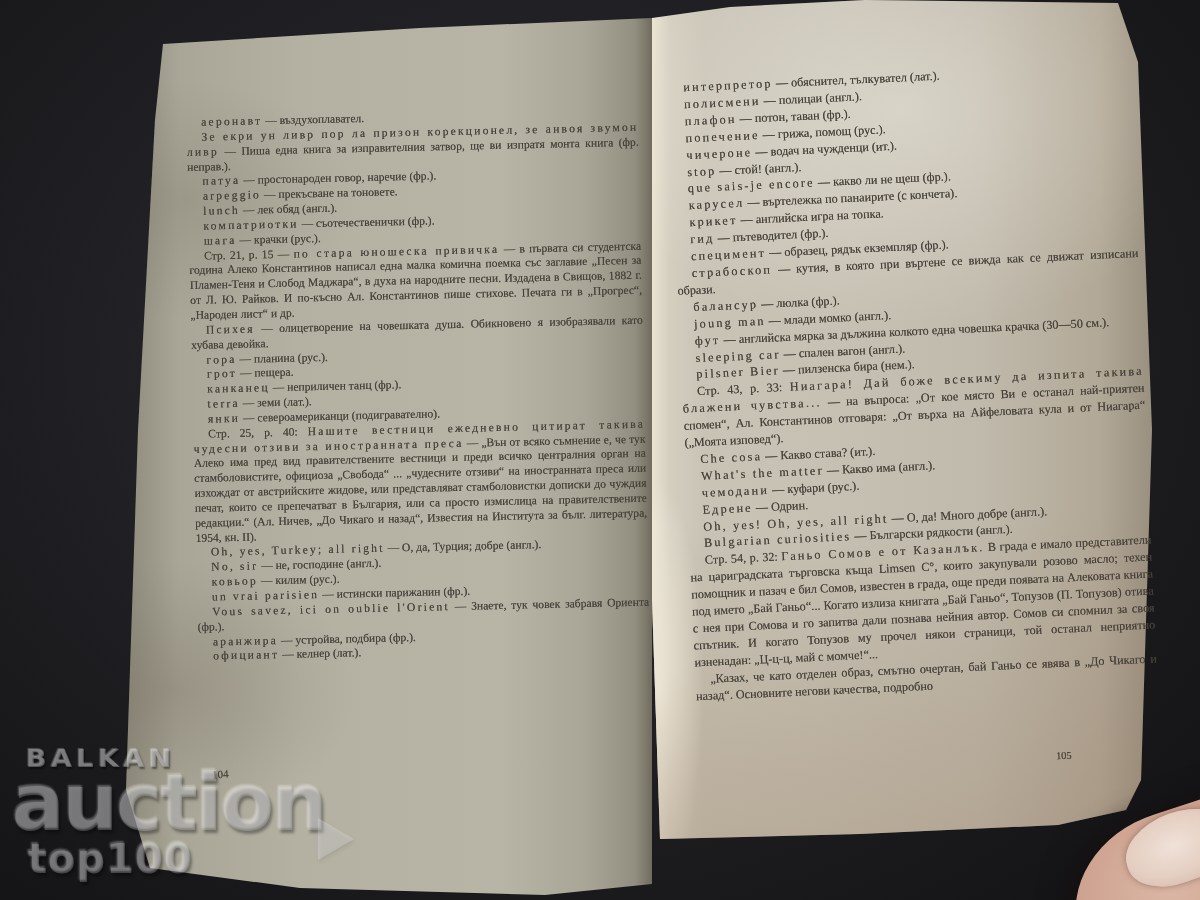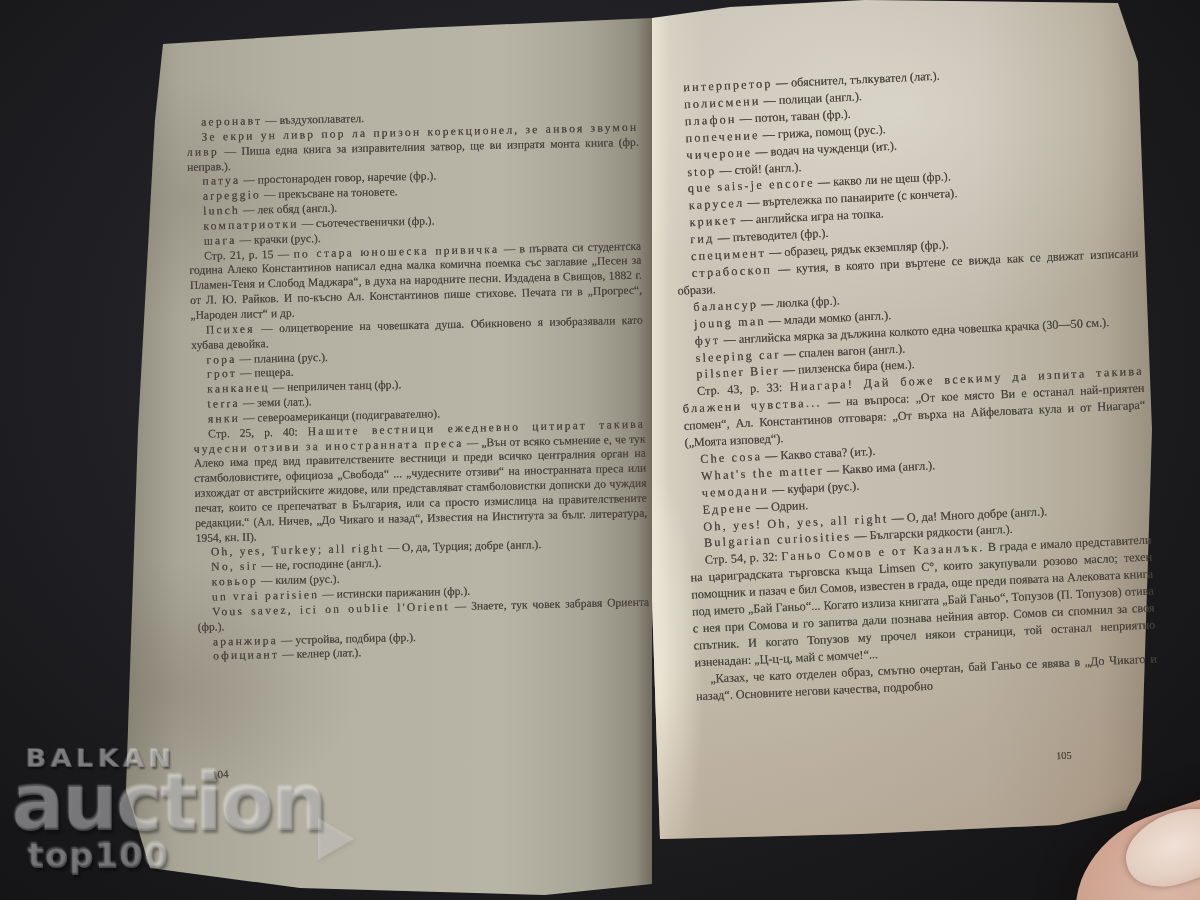--- a/index.html
+++ b/index.html
@@ -83,21 +83,21 @@
     color:rgba(235,235,240,0.22);
     text-shadow:-1px -2px 2px rgba(255,255,255,0.30),2px 3px 3px rgba(0,0,0,0.35);
   }
   #wm-arrow{
     position:absolute;left:302px;top:78px;width:0;height:0;
     border-left:36px solid rgba(235,235,240,0.25);
     border-top:21px solid transparent;border-bottom:21px solid transparent;
     filter:drop-shadow(-1px -1px 1px rgba(255,255,255,0.2)) drop-shadow(1px 2px 2px rgba(0,0,0,0.3));
   }
   #wm-top100{
-    position:absolute;left:12px;top:96px;font-size:34px;letter-spacing:1px;
+    position:absolute;left:12px;top:96px;font-size:40px;letter-spacing:1px;
     color:rgba(235,235,240,0.24);
     text-shadow:-1px -2px 2px rgba(255,255,255,0.28),2px 3px 3px rgba(0,0,0,0.35);
   }
 </style>
 </head>
 <body>
 
 <div id="bg"></div>
 
 <div id="left-page"></div>

